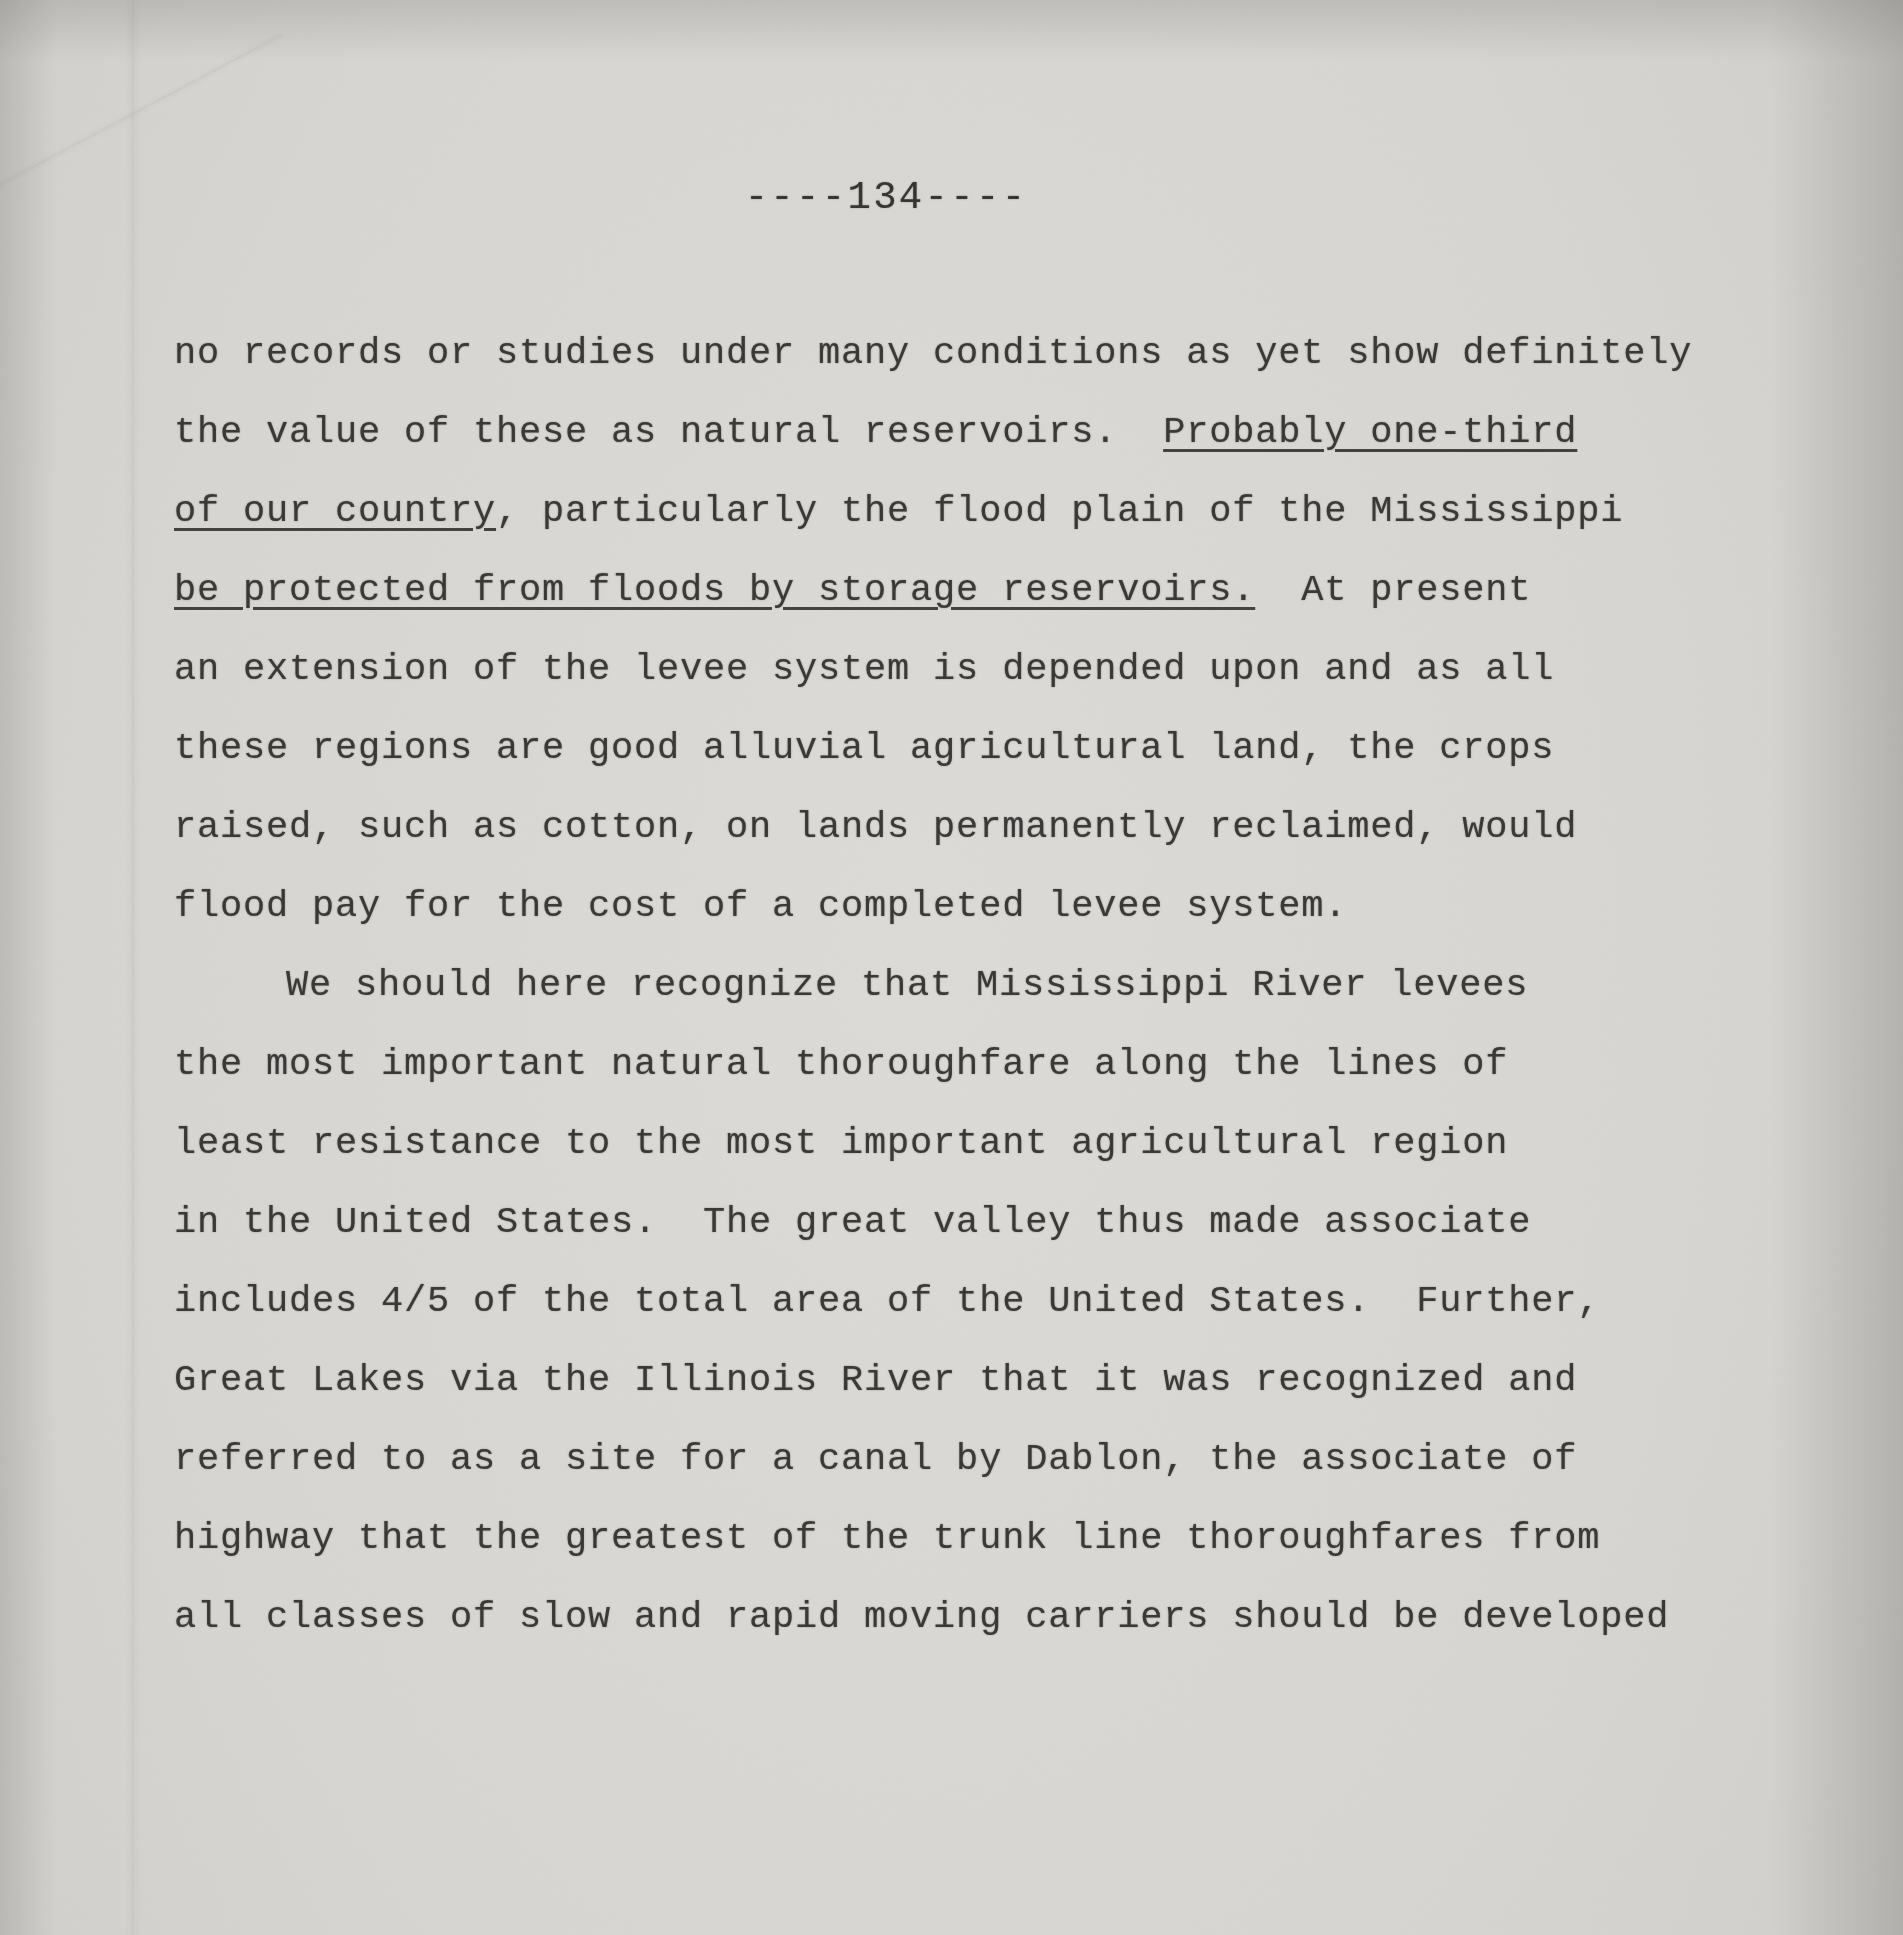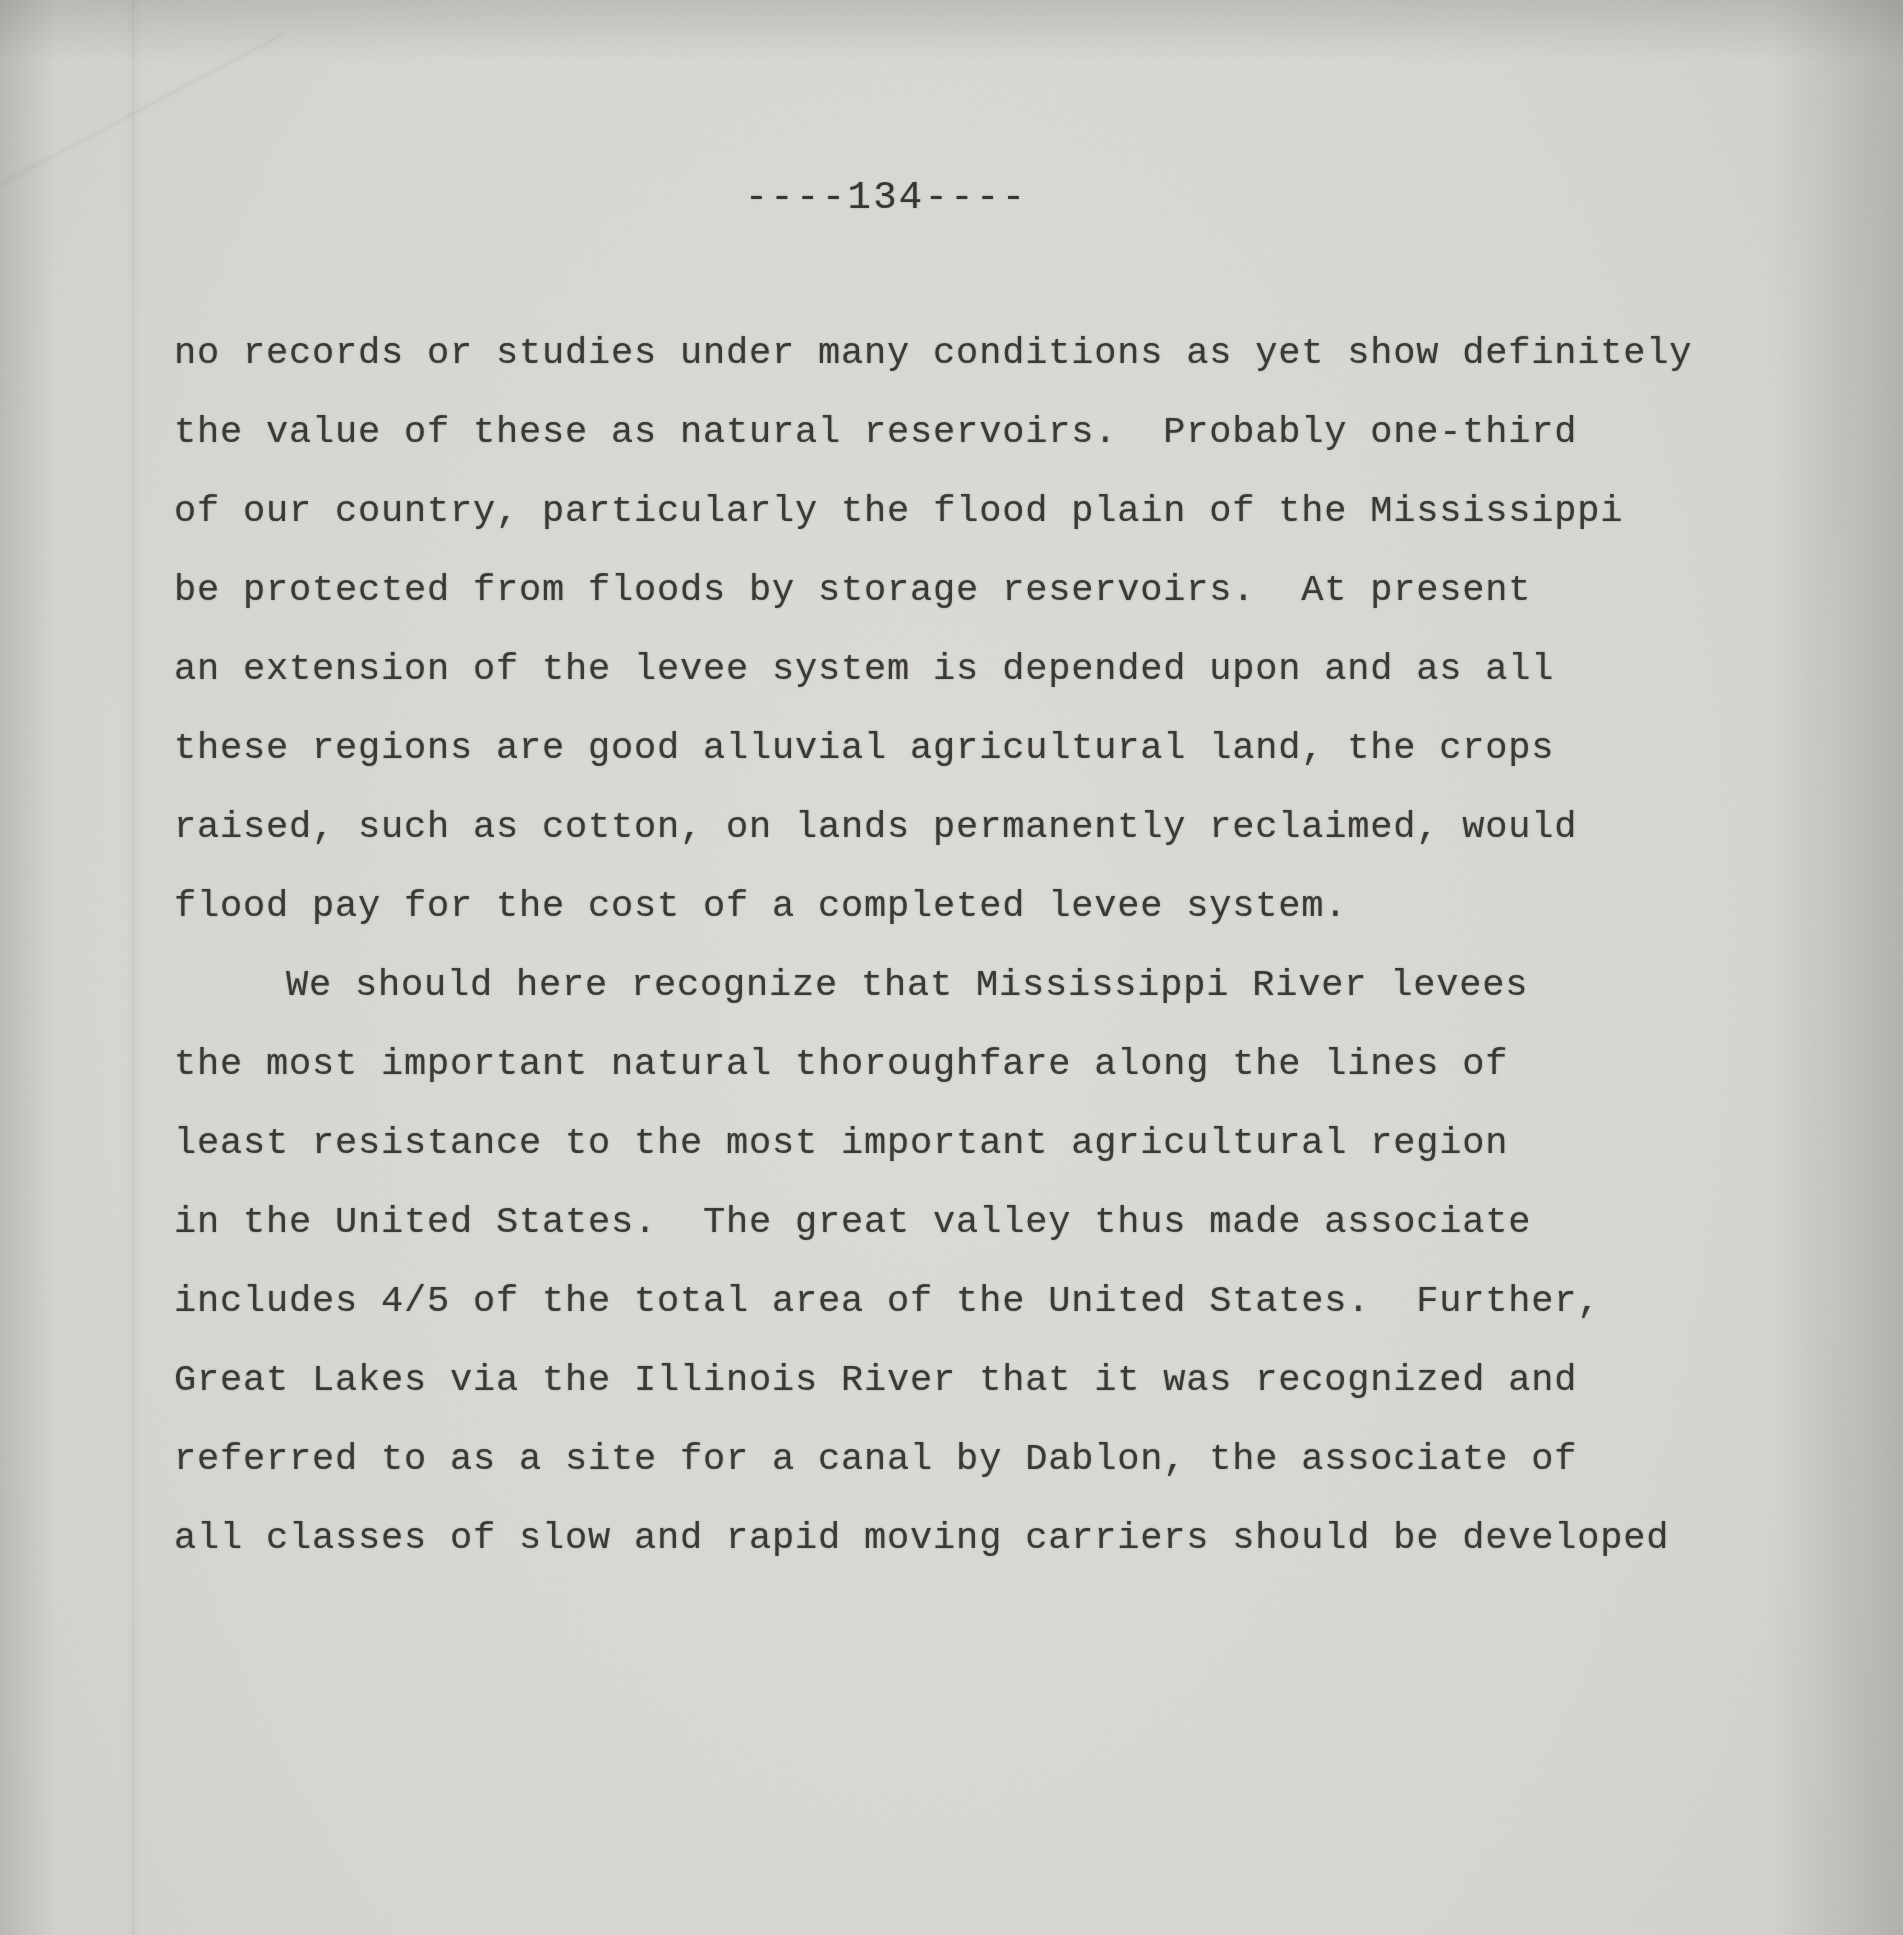--- a/index.html
+++ b/index.html
@@ -67,20 +67,21 @@
     text-shadow: 0 0 1.5px rgba(46,44,42,0.5);
   }
   .line {
     white-space: pre;
     height: 79px;
   }
   .line.indent {
     padding-left: 112px;
   }
   .seg-u {
+    text-decoration: underline;
     text-decoration-thickness: 2.7px;
     text-underline-offset: 7px;
     text-decoration-color: rgba(46,44,42,0.75);
     margin-top: 46px;
   }
   .texture {
     position: absolute;
     inset: 0;
     width: 100%;
     height: 100%;
@@ -104,20 +105,21 @@
       <div class="line"><span class="seg">these regions are good alluvial agricultural land, the crops</span></div>
       <div class="line"><span class="seg">raised, such as cotton, on lands permanently reclaimed, would</span></div>
       <div class="line"><span class="seg">flood pay for the cost of a completed levee system.</span></div>
       <div class="line indent"><span class="seg">We should here recognize that Mississippi River levees</span></div>
       <div class="line"><span class="seg">the most important natural thoroughfare along the lines of</span></div>
       <div class="line"><span class="seg">least resistance to the most important agricultural region</span></div>
       <div class="line"><span class="seg">in the United States.  The great valley thus made associate</span></div>
       <div class="line"><span class="seg">includes 4/5 of the total area of the United States.  Further,</span></div>
       <div class="line"><span class="seg">Great Lakes via the Illinois River that it was recognized and</span></div>
       <div class="line"><span class="seg">referred to as a site for a canal by Dablon, the associate of</span></div>
+      <div class="line"><span class="seg">highway that the greatest of the trunk line thoroughfares from</span></div>
       <div class="line"><span class="seg">all classes of slow and rapid moving carriers should be developed</span></div>
     </div>
 
   <svg class="texture" viewBox="0 0 4917 6440" width="1904" height="2493">
     <filter id="grain">
       <feTurbulence type="fractalNoise" baseFrequency="0.8" numOctaves="2" stitchTiles="stitch"></feTurbulence>
       <feColorMatrix type="matrix" values="0 0 0 0 0.35  0 0 0 0 0.35  0 0 0 0 0.34  0 0 0 0.06 0"></feColorMatrix>
     </filter>
     <rect width="100%" height="100%" filter="url(#grain)"></rect>
   </svg>

